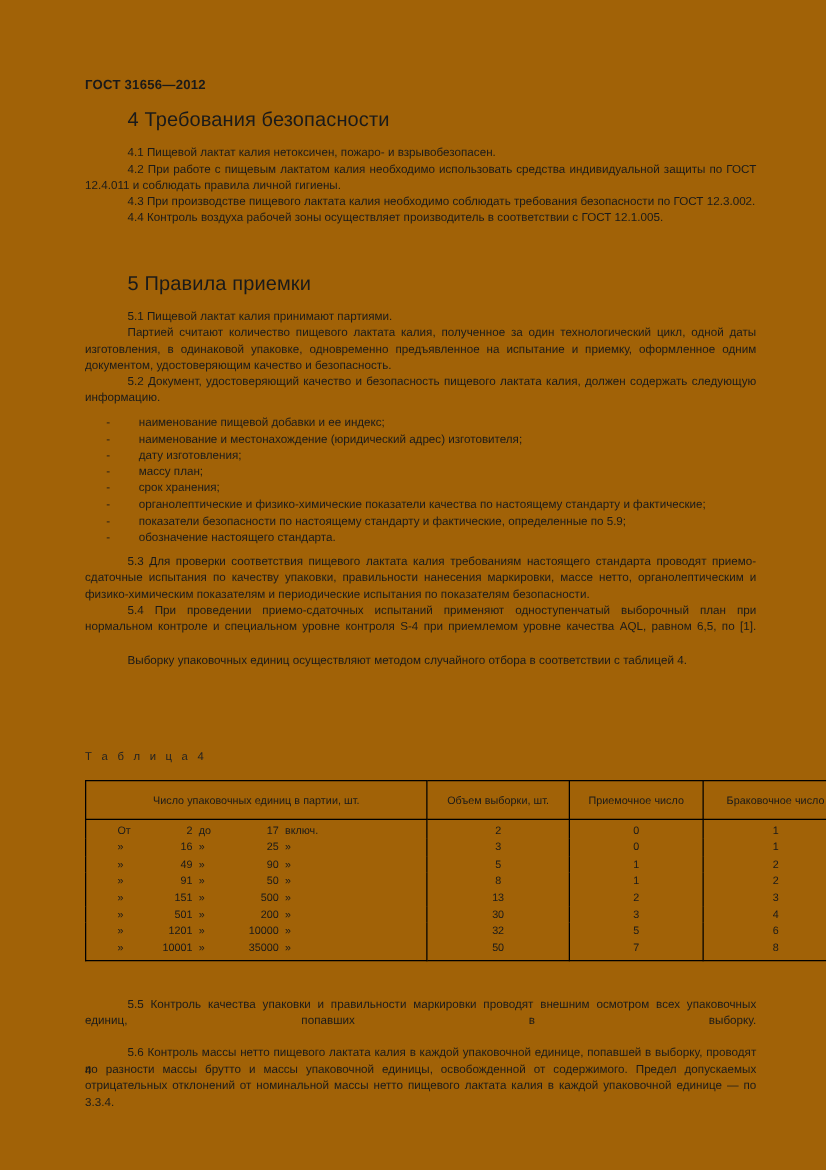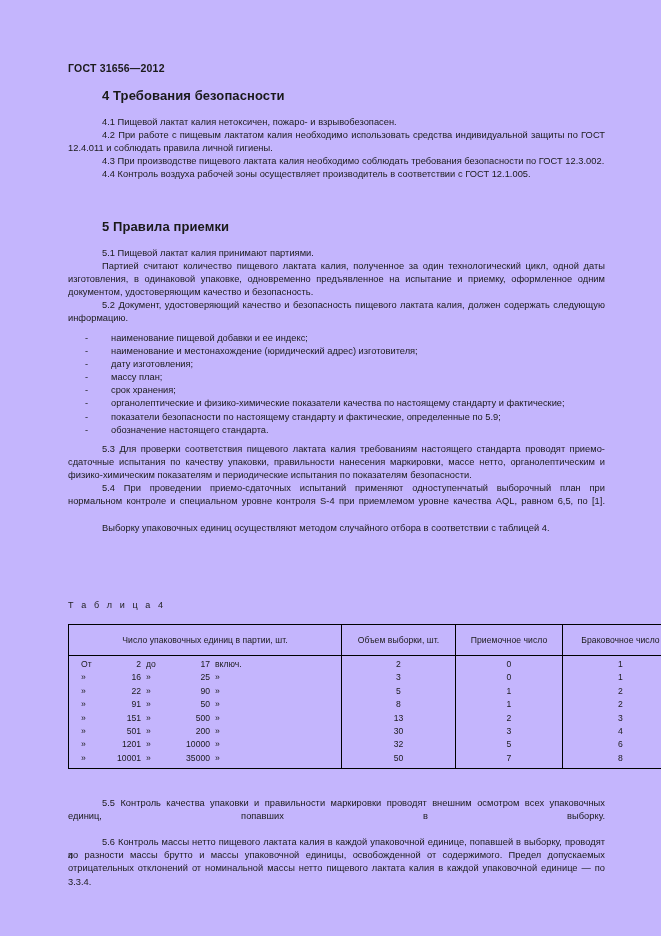--- a/index.html
+++ b/index.html
@@ -8,40 +8,40 @@
     background: #ffffff;
   }
   body {
     font-family: "Liberation Sans", sans-serif;
     color: #1a1a1a;
   }
   .page {
     position: relative;
     width: 661px;
     height: 936px;
-    background: #c4b5fd;
+    background: #a16207;
     overflow: hidden;
     box-sizing: border-box;
   }
 
   
   .running-head {
     position: absolute;
     left: 68px;
     top: 62px;
     font-size: 10.5px;
     font-weight: bold;
     letter-spacing: 0.2px;
     white-space: nowrap;
   }
 
   
   .section-heading {
-    font-size: 13px;
-    font-weight: bold;
+    font-size: 16px;
+    font-weight: normal;
     margin: 0;
     padding-left: 34px;
     letter-spacing: 0.1px;
   }
   #sec4-heading { position: absolute; left: 68px; top: 88px; }
   #sec5-heading { position: absolute; left: 68px; top: 219px; }
 
   
   .para {
     font-size: 9.3px;
@@ -134,20 +134,21 @@
 
   .col-range { width: 273px; }
   .col-vol   { width: 114px; }
   .col-acc   { width: 107px; }
   .col-rej   { width: 116px; }
 
   
   td.range-cell {
     text-align: left;
     position: relative;
+    padding-left: 13px;
   }
   .rng {
     display: block;
     position: relative;
     height: 13.4px;
     line-height: 13.4px;
     white-space: nowrap;
   }
   .rng .w1 { position: absolute; left: 12px;  width: 26px; text-align: left; }
   .rng .w2 { position: absolute; left: 38px;  width: 34px; text-align: right; }
@@ -247,21 +248,21 @@
           </span>
         </td>
         <td>3</td>
         <td>0</td>
         <td>1</td>
       </tr>
       <tr>
         <td class="range-cell">
           <span class="rng">
             <span class="w1">»</span>
-            <span class="w2">22</span>
+            <span class="w2">49</span>
             <span class="w3">»</span>
             <span class="w4">90</span>
             <span class="w5">»</span>
           </span>
         </td>
         <td>5</td>
         <td>1</td>
         <td>2</td>
       </tr>
       <tr>

